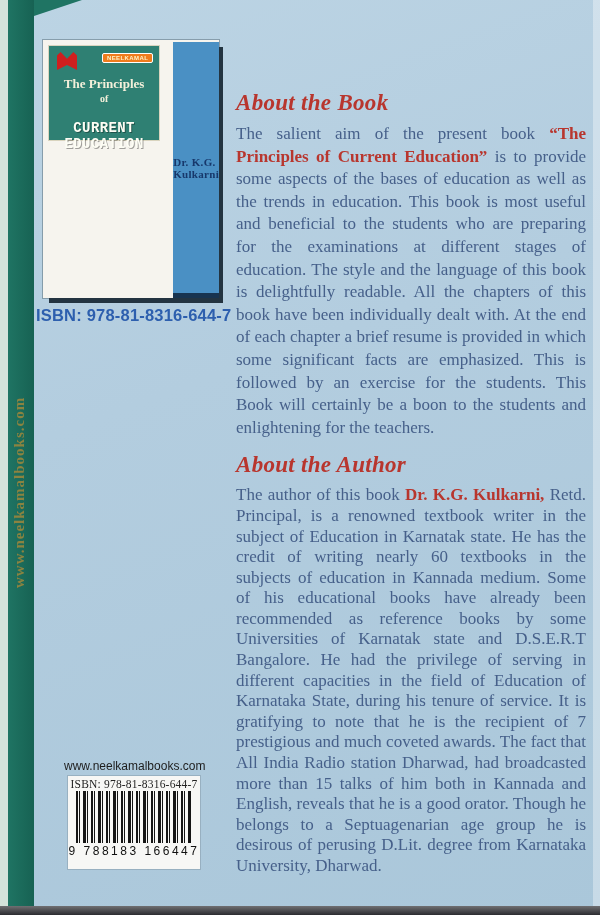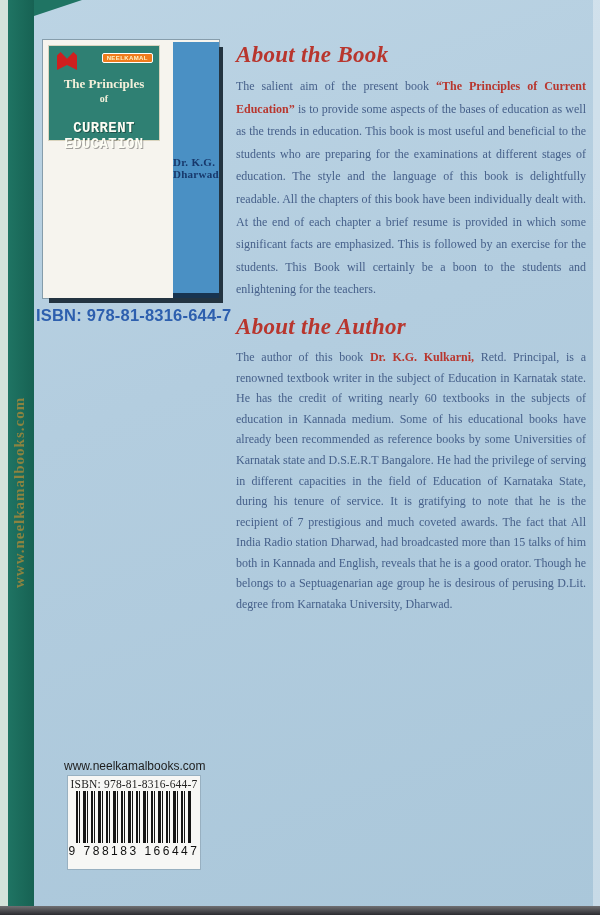--- a/index.html
+++ b/index.html
@@ -111,24 +111,24 @@
       #151515 3px 4px,#f7f7f5 4px 7px,
       #151515 7px 10px,#f7f7f5 10px 11px,
       #151515 11px 12px,#f7f7f5 12px 15px);
   }
   .bc-digits{font-family:"Liberation Sans",sans-serif;font-size:12px;color:#111;letter-spacing:2.5px;margin-top:1px;}
 
   
   .col{position:absolute;left:236px;top:42px;width:350px;color:var(--body-ink);}
   .heading{
     font-family:"Liberation Serif",serif;font-weight:bold;font-style:italic;
-    font-size:23px;color:var(--accent-red);letter-spacing:.3px;
+    font-size:23px;color:var(--accent-red);letter-spacing:.3px;margin-top:48px;
   }
   .para{
-    font-size:12px;line-height:22.6px;text-align:justify;
+    font-size:17px;line-height:22.6px;text-align:justify;
     margin-top:7px;
   }
   .para-author{line-height:20.6px;}
   .indent{text-indent:38px;margin-top:4px;}
   .heading-author{margin-top:13px;}
   .seg-red-bold{color:var(--accent-red);font-weight:bold;}
 </style>
 </head>
 <body>
 
@@ -164,21 +164,21 @@
         </span>
       <span class="pw pw-yellow">
           <i></i>
         </span>
       <span class="pw pw-dark">
           <i></i>
         </span>
     </span>
   </div>
   <div class="cover-band"></div>
-  <div class="cover-footer">Dr. K.G. Dharwad</div>
+  <div class="cover-footer">Dr. K.G. Kulkarni</div>
 </div>
 
 <div class="isbn-label">ISBN: 978-81-8316-644-7</div>
 
 <div class="bc-url">www.neelkamalbooks.com</div>
 <div class="bc-box">
   <div class="bc-isbn">ISBN: 978-81-8316-644-7</div>
   <div class="bc-bars"></div>
   <div class="bc-digits">9 788183 166447</div>
 </div>

